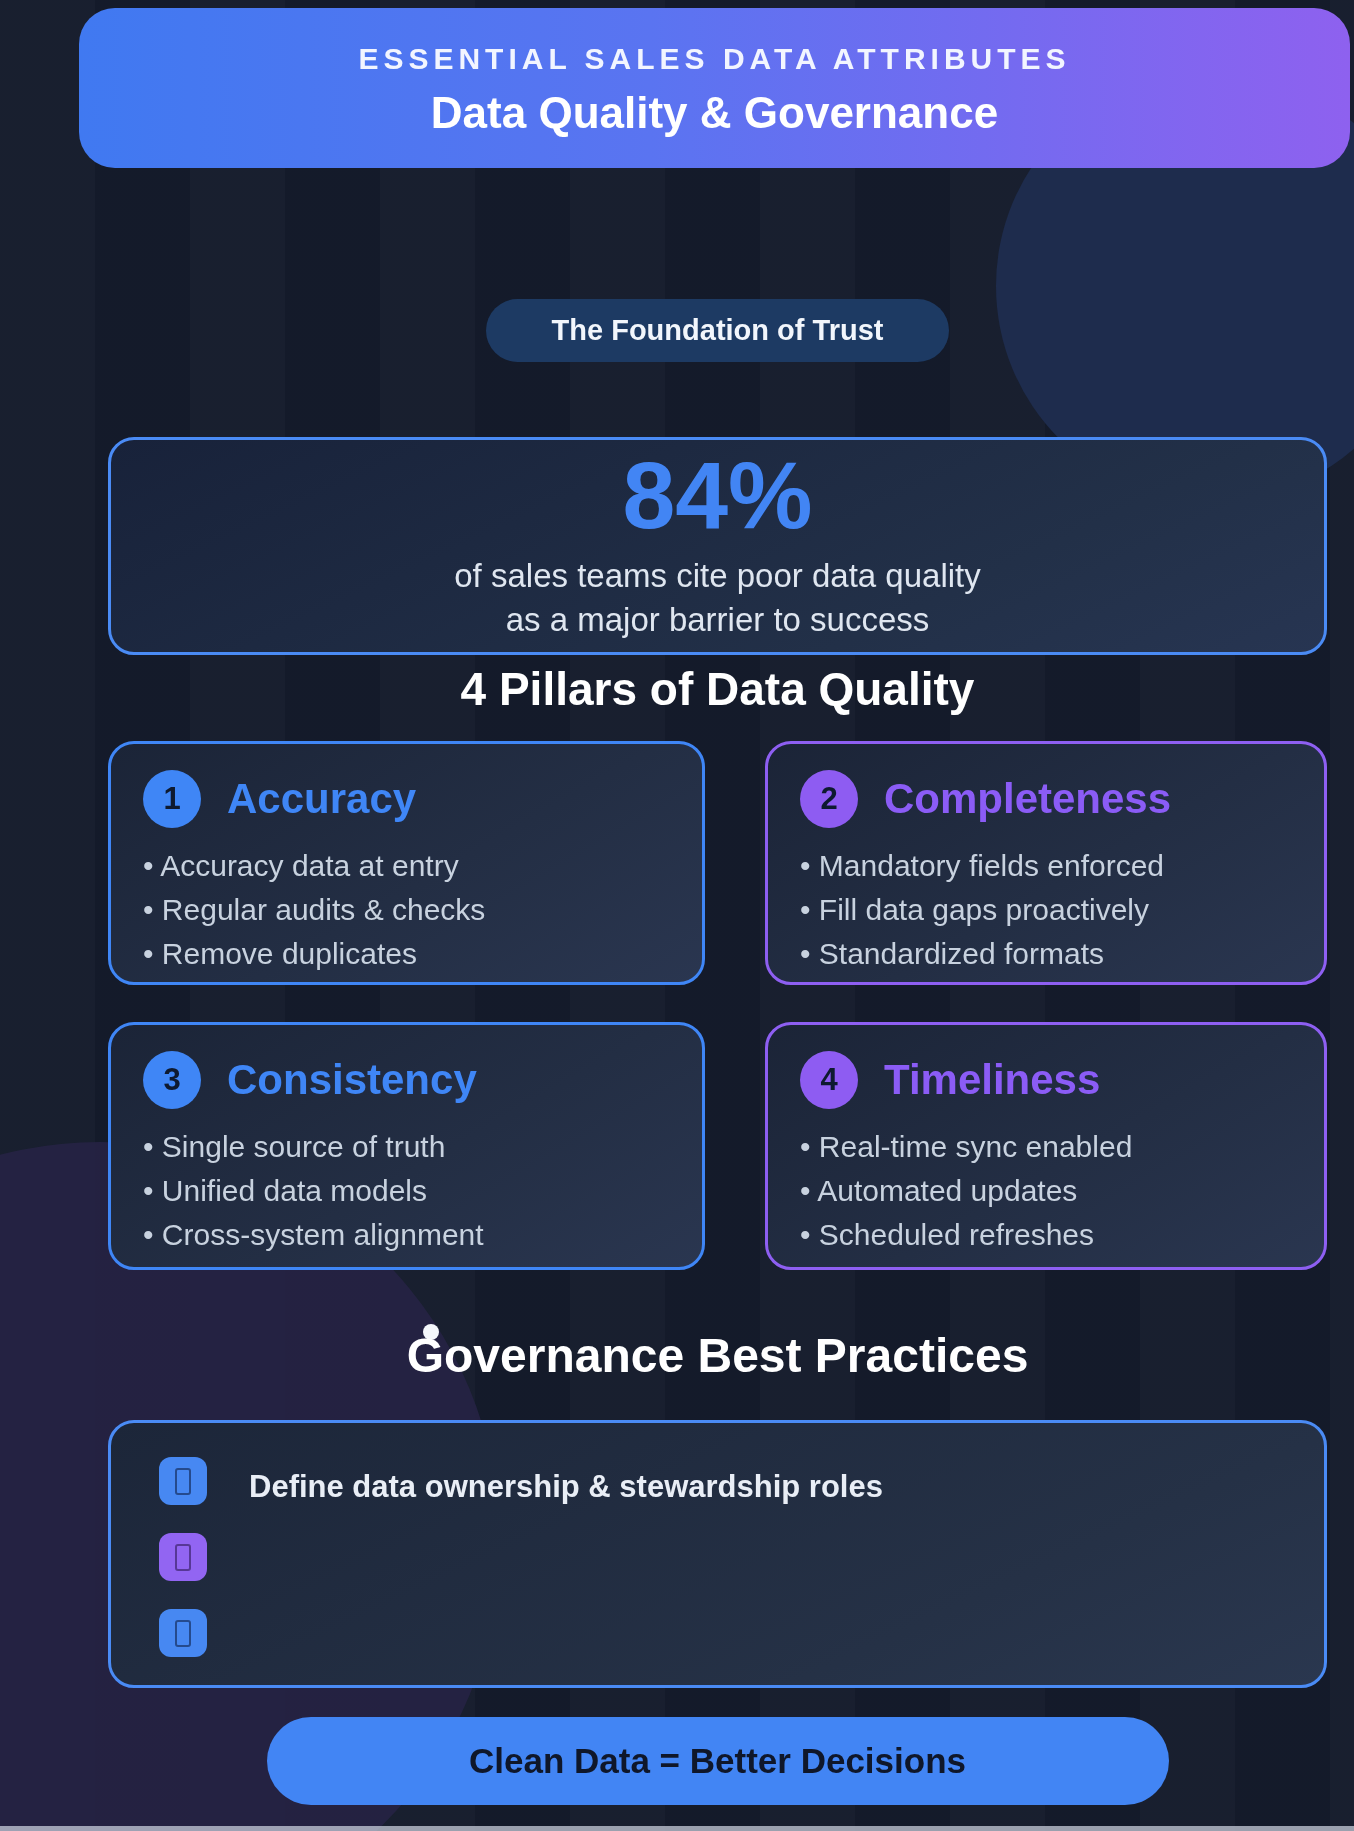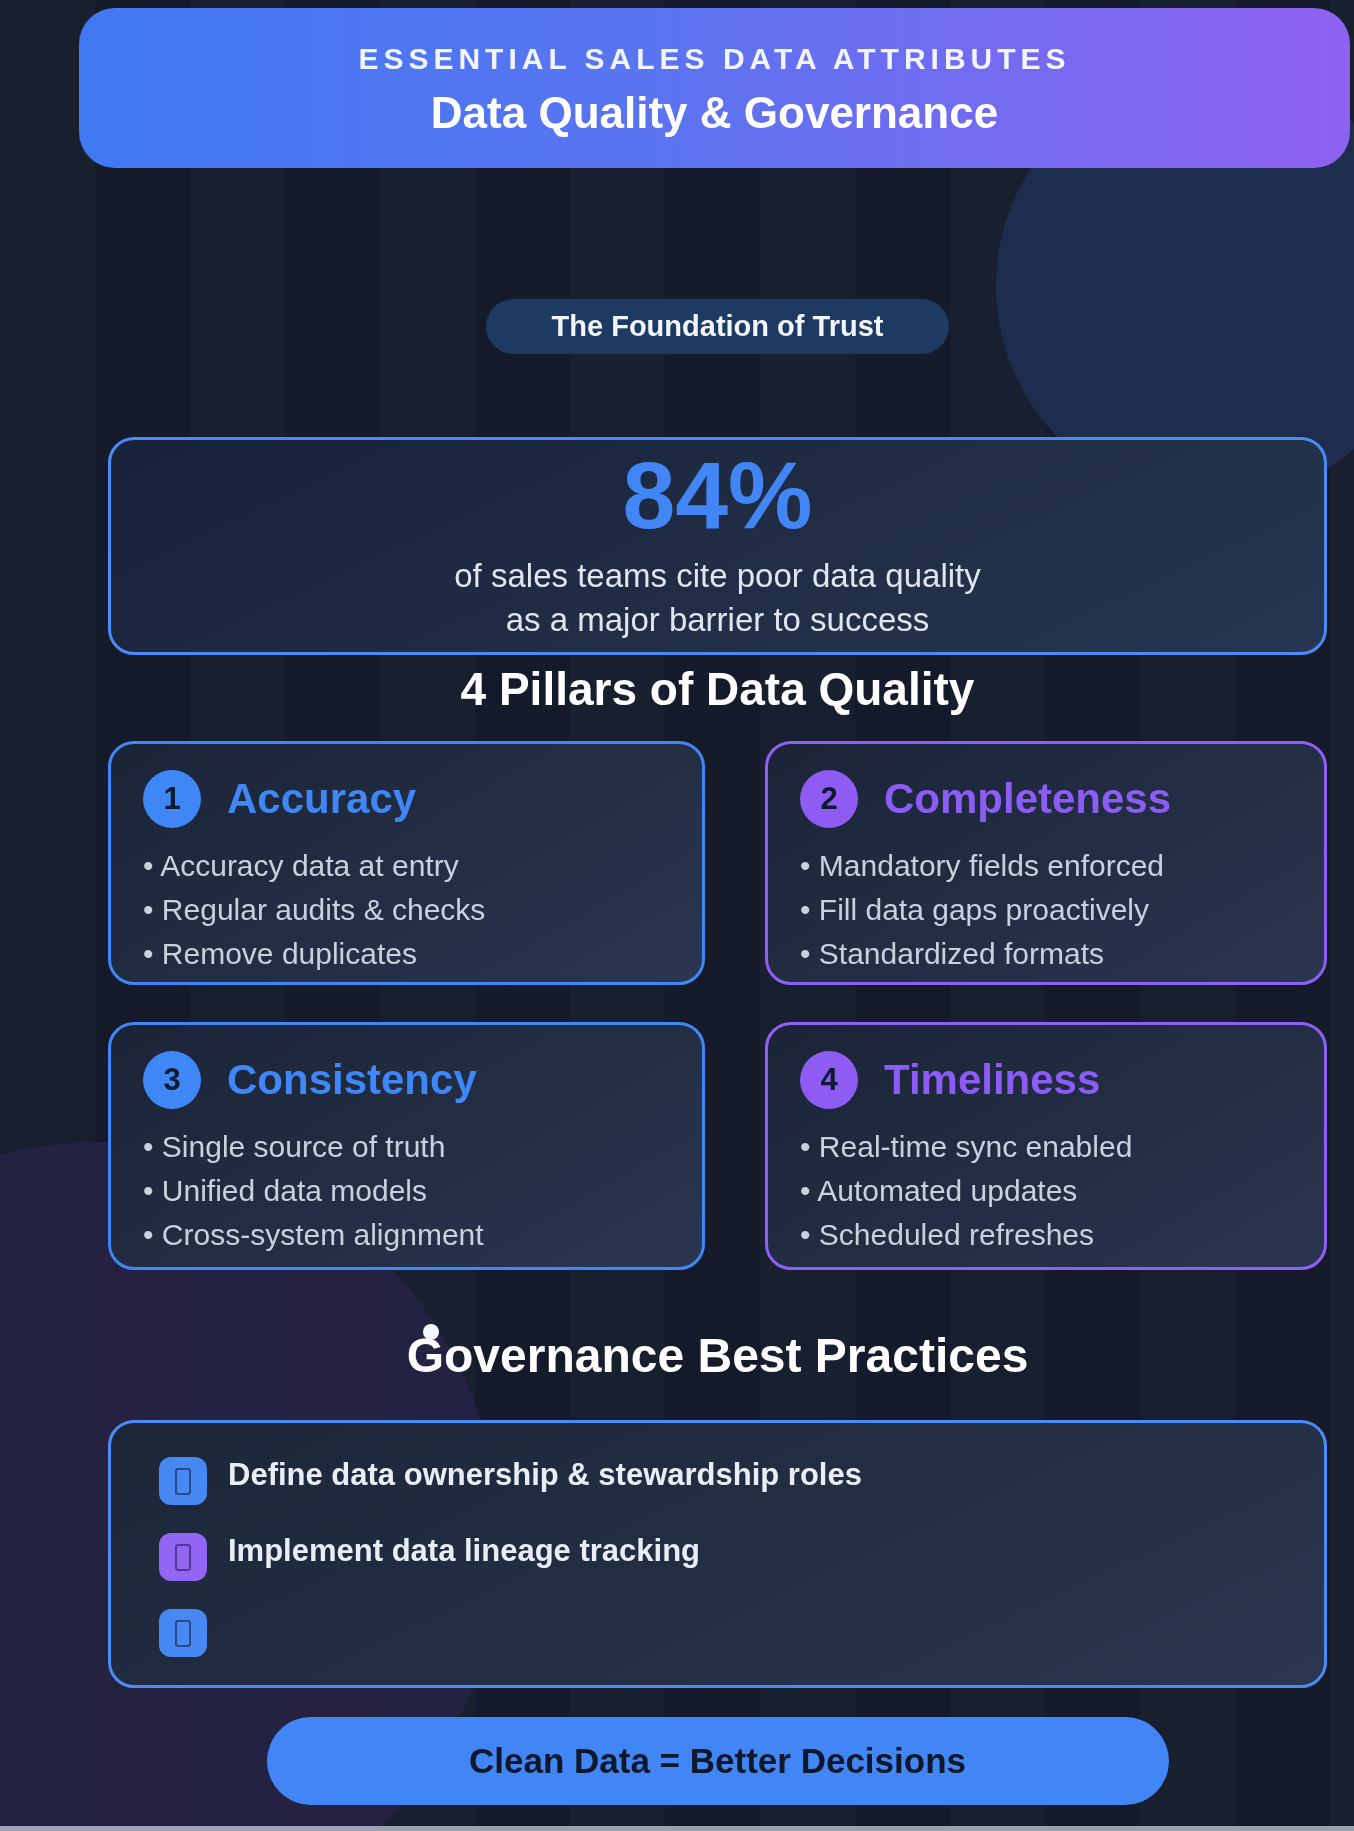--- a/index.html
+++ b/index.html
@@ -52,21 +52,21 @@
   .banner .title {
     margin-top:12px;
     font-size:44px; font-weight:700; color:#ffffff;
   }
 
   .content { position:absolute; left:108px; top:0; width:1219px; height:100%; z-index:3; }
 
   
   .badge-row { position:absolute; left:0; right:0; top:299px; display:flex; justify-content:center; }
   .badge {
-    height:55px; padding:0 66px; border-radius:32px;
+    height:63px; padding:0 66px; border-radius:32px;
     background:#1d3a63;
     display:inline-flex; align-items:center;
     font-size:29px; font-weight:700; color:#f2f6fc;
   }
 
   
   .statbox {
     position:absolute; left:0; top:437px; width:1219px; height:218px;
     border:3px solid #4a8bf5; border-radius:26px;
     background:linear-gradient(155deg,#18223a 0%,#223048 70%,#273552 100%);
@@ -119,21 +119,21 @@
   }
   .card li::before { content:"• "; color:#c8d2df; }
 
   
   .govbox {
     position:absolute; left:0; top:1420px; width:1219px; height:268px;
     border:3px solid #4a8bf5; border-radius:26px;
     background:linear-gradient(155deg,#1c2639 0%,#253146 70%,#2a374f 100%);
     padding:34px 0 0 48px;
   }
-  .gov-row { display:flex; align-items:flex-start; gap:21px; height:48px; margin-bottom:28px; }
+  .gov-row { display:flex; align-items:flex-end; gap:42px; height:48px; margin-bottom:28px; }
   .gov-icon {
     width:48px; height:48px; border-radius:12px; flex:0 0 48px;
     display:flex; align-items:center; justify-content:center;
   }
   .gov-icon.blue   { background:#4788f2; }
   .gov-icon.purple { background:#9265f2; }
   .gov-icon .tofu {
     width:16px; height:27px; border-radius:3px;
     border:2px solid rgba(10,24,58,0.55);
   }
@@ -236,21 +236,20 @@
       <div class="gov-row">
         <div class="gov-icon blue">
             <span class="tofu"></span>
           </div>
         <div class="gov-label">Define data ownership &amp; stewardship roles</div>
       </div>
       <div class="gov-row">
         <div class="gov-icon purple">
             <span class="tofu"></span>
           </div>
-        <div class="gov-label">Implement data lineage tracking</div>
       </div>
       <div class="gov-row">
         <div class="gov-icon blue">
             <span class="tofu"></span>
           </div>
       </div>
     </div>
 
     <div class="cta-row">
       <button class="cta">Clean Data = Better Decisions</button>

